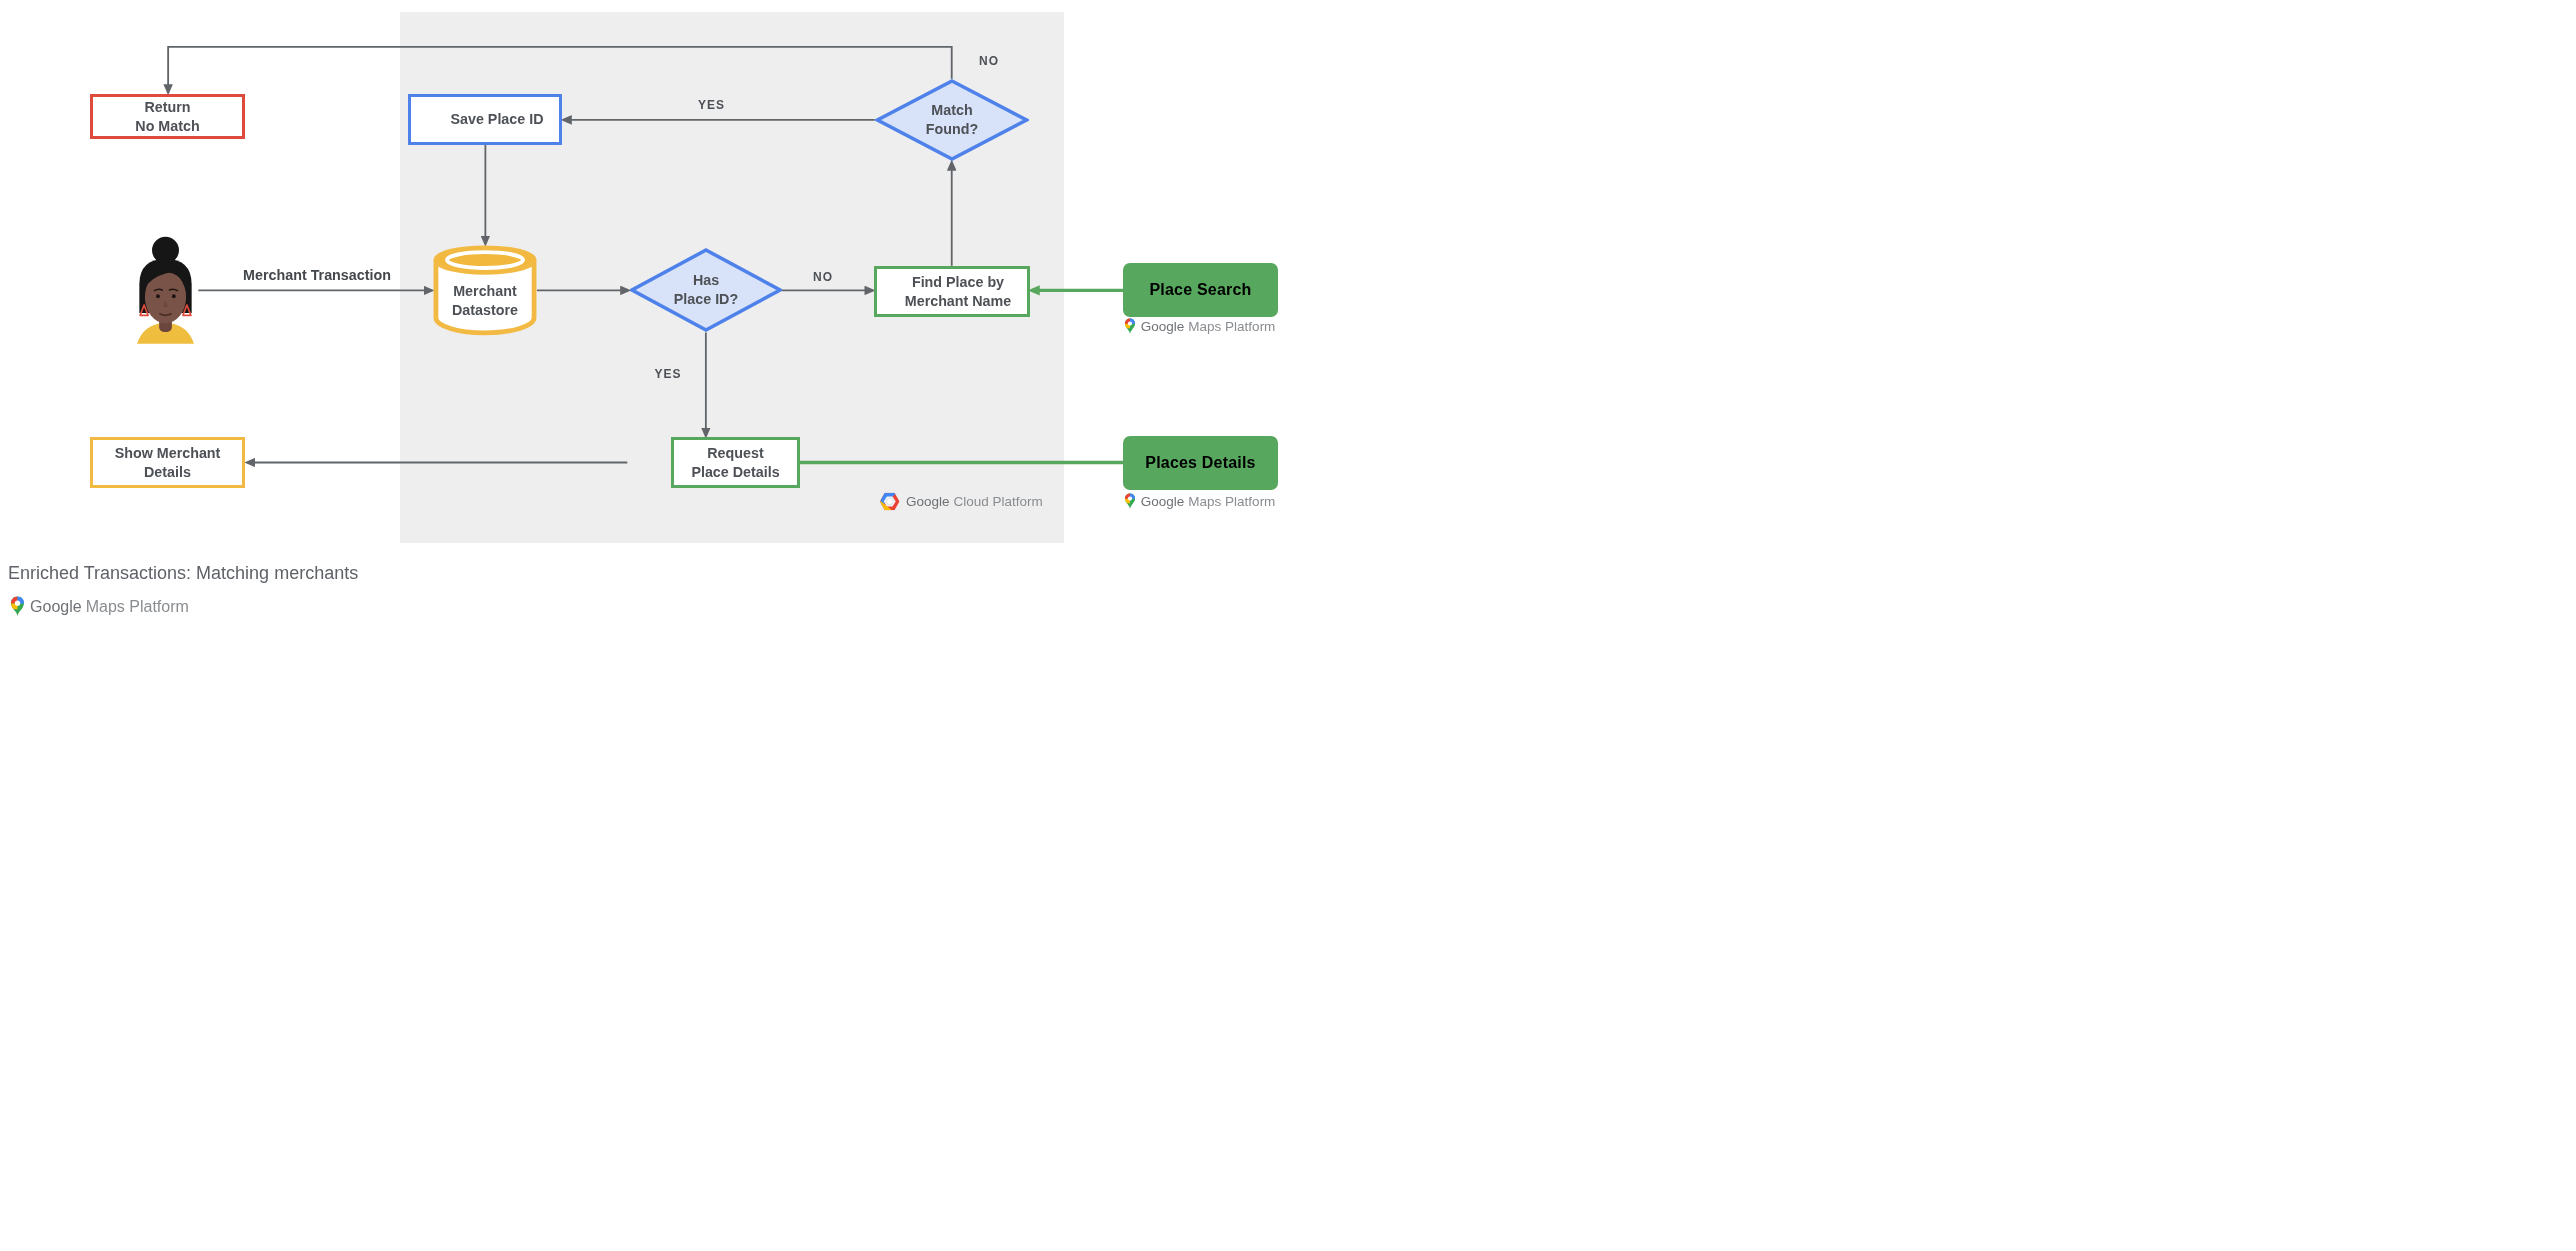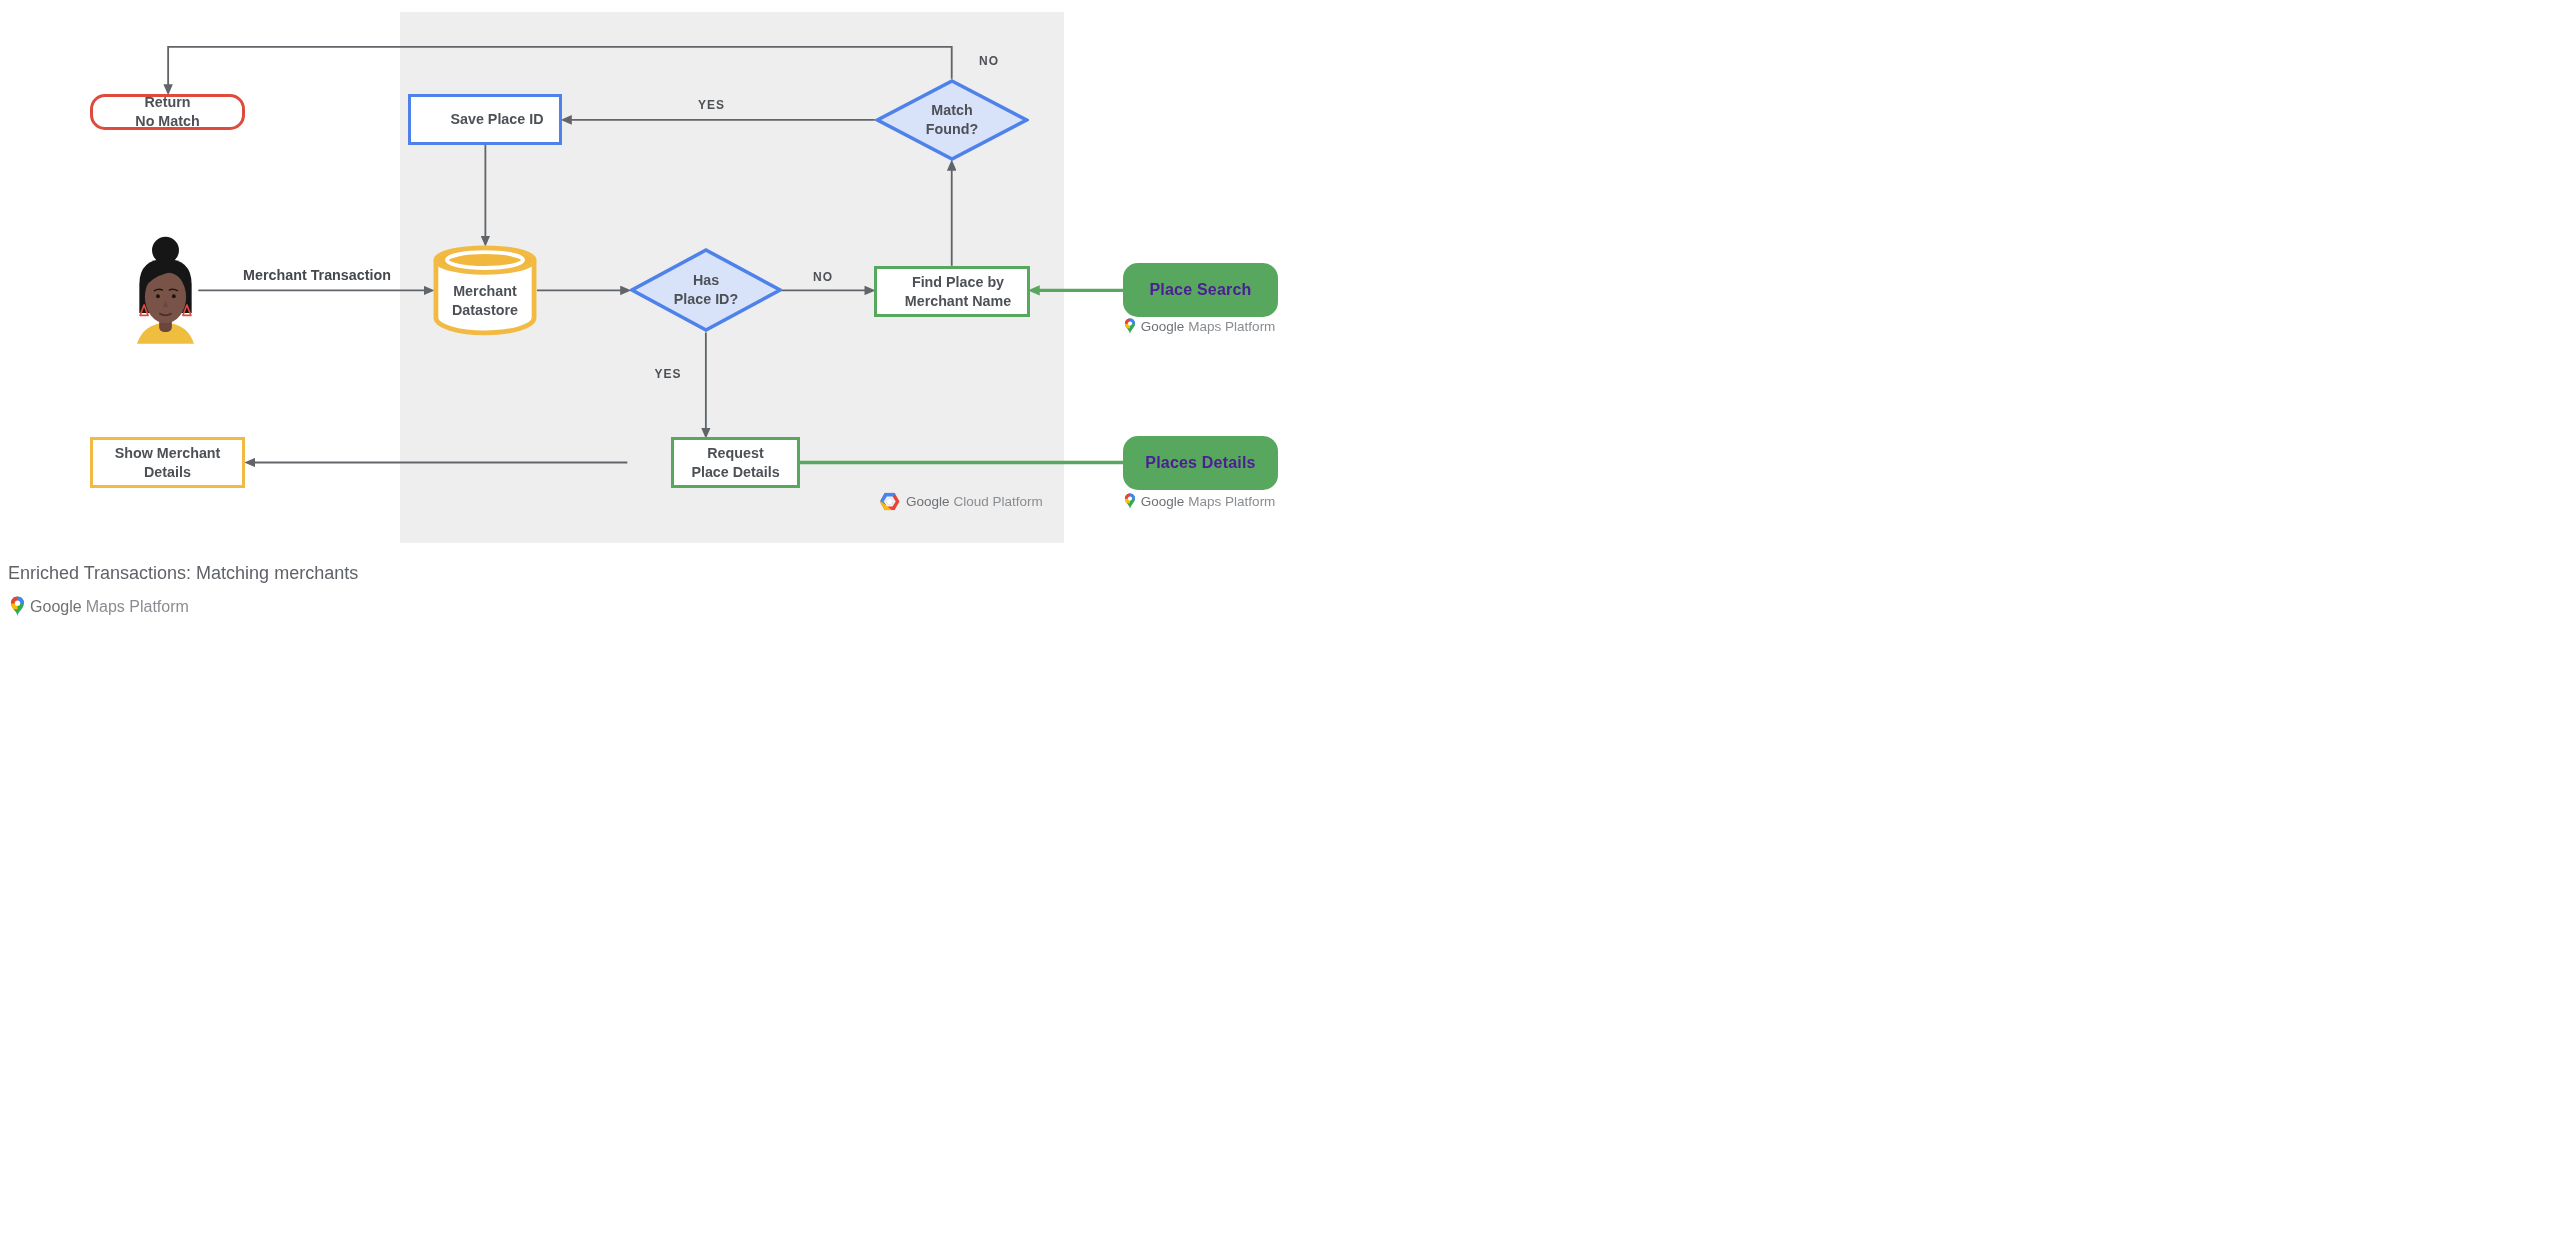--- a/index.html
+++ b/index.html
@@ -4,26 +4,26 @@
 <style>
   html,body{margin:0;padding:0;background:#fff;}
   body{font-family:"Liberation Sans",sans-serif;}
   .canvas{position:relative;width:1288px;height:626px;overflow:hidden;}
   .panel{position:absolute;left:400px;top:12px;width:664px;height:531px;background:var(--panel-gray);}
   svg.connectors{position:absolute;left:0;top:0;width:1288px;height:626px;z-index:2;}
   .node{position:absolute;display:flex;align-items:center;justify-content:center;text-align:center;
         font-weight:700;font-size:14.3px;color:var(--label-gray);line-height:1.3;z-index:3;box-sizing:border-box;}
   .node .lbl{white-space:pre-line;}
   .box{background:#fff;border:3.2px solid #000;}
-  #n-return{left:90px;top:94px;width:155px;height:36px;border-color:var(--red);border-radius:15px;}
+  #n-return{left:90px;top:94px;width:155px;height:45px;border-color:var(--red);}
   #n-save{left:408px;top:94px;width:154px;height:51px;border-color:var(--blue);padding-left:24px;}
   #n-find{left:874px;top:266px;width:156px;height:51px;border-color:var(--green);padding-left:12px;}
   #n-request{left:627px;top:437px;width:129px;height:51px;border-color:var(--green);margin-left:44px;}
   #n-show{left:90px;top:437px;width:155px;height:51px;border-color:var(--yellow);}
-  .api-box{background:var(--green);color:#4c1d95;border-radius:15px;font-size:16px;letter-spacing:0.2px;}
+  .api-box{background:var(--green);color:#000000;border-radius:7px;font-size:16px;letter-spacing:0.2px;}
   #n-place-search{left:1123px;top:263px;width:155px;height:54px;}
   #n-places-details{left:1123px;top:436px;width:155px;height:54px;}
   .diamond{background:transparent;}
   .diamond svg{position:absolute;left:0;top:0;width:100%;height:100%;}
   .diamond .lbl{position:relative;}
   #n-match{left:875px;top:79px;width:154px;height:82px;}
   #n-has{left:630px;top:248px;width:152px;height:84px;}
   #n-datastore{left:433px;top:245px;width:104px;height:91px;}
   #n-datastore svg{position:absolute;left:0;top:0;width:100%;height:100%;}
   #n-datastore .lbl{position:relative;padding-top:20.6px;}

